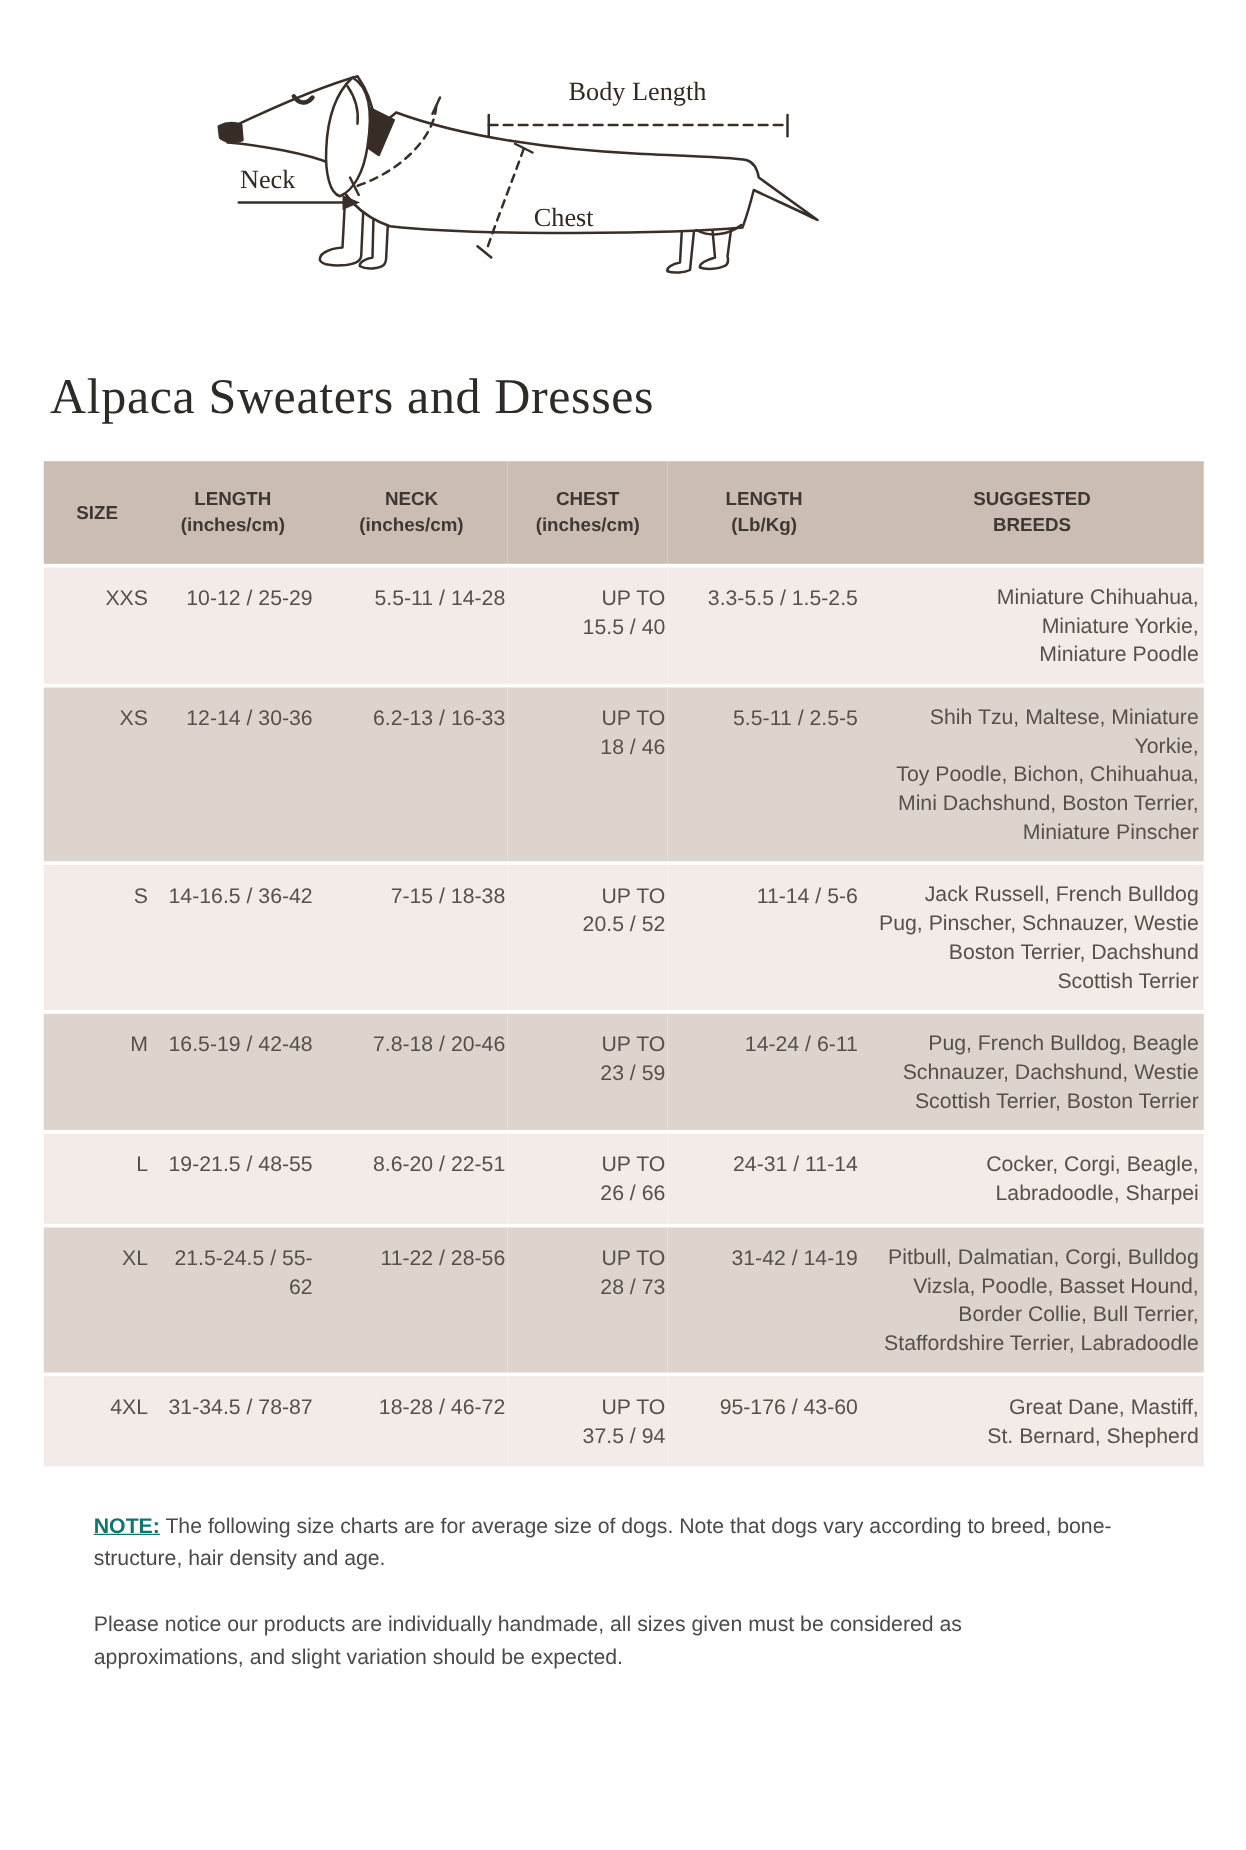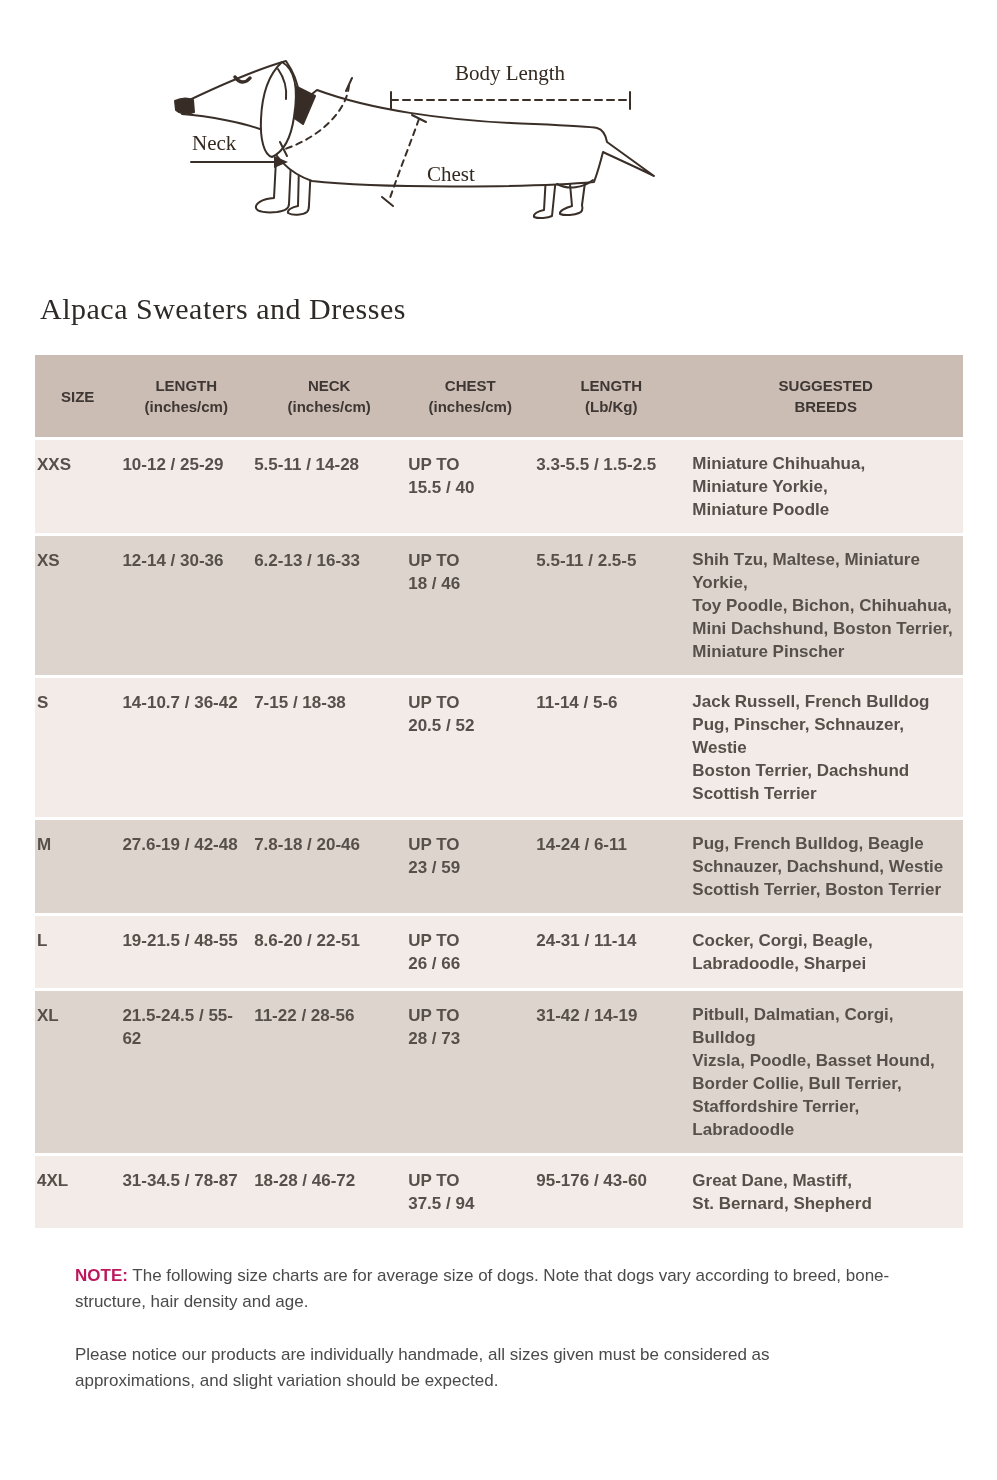--- a/index.html
+++ b/index.html
@@ -10,21 +10,21 @@
   *{box-sizing:border-box;}
   html,body{margin:0;padding:0;background:#fff;}
   body{width:997px;font-family:"Liberation Sans", sans-serif;}
   .page{width:997px;min-height:1480px;background:#fff;overflow:hidden;}
 
   .diagram{padding:30px 0 0 146px;}
 
   h1.title{
     font-family:"Liberation Serif","DejaVu Serif",serif;
     font-weight:400;
-    font-size:30px;
+    font-size:40px;
     letter-spacing:0.5px;
     color:#2e2a27;
     margin:38px 0 26px 40px;
   }
 
   table.size-table{
     width:928px;
     margin-left:35px;
     border-collapse:separate;
     border-spacing:0 3px;
@@ -42,47 +42,46 @@
     color:#3e3733;
     font-size:15px;
     font-weight:bold;
     line-height:21px;
     white-space:pre-line;
     text-align:center;
     vertical-align:middle;
     padding:20px 0;
   }
   tbody td{
-    text-align:left;
+    text-align:right;
     color:#57504a;
     font-size:17px;
     vertical-align:top;
     padding:13px 2px;
     line-height:23px;
-    font-weight:bold;
   }
   tbody td.col-chest{white-space:pre-line;}
   tbody td.col-breeds{
     vertical-align:middle;
     white-space:pre-line;
     line-height:23px;
     padding:12px 4px;
   }
   tbody tr:nth-child(odd) td{background:var(--row-light);}
   tbody tr:nth-child(even) td{background:var(--row-dark);}
 
   .notes{
     margin:32px 0 0 75px;
     max-width:815px;
     font-size:17px;
     line-height:26px;
     color:#4a4a4a;
   }
   .notes p{margin:0 0 27px 0;}
-  .notes b{color:#be185d;}
+  .notes b{color:#0f766e;text-decoration:underline;}
 
   svg text{
     font-family:"Liberation Serif","DejaVu Serif",serif;
     fill:#33291f;
     font-size:21px;
   }
 </style>
 </head>
 <body>
 
@@ -177,33 +176,33 @@
           <td class="col-chest">UP TO
 18 / 46</td>
           <td class="col-weight">5.5-11 / 2.5-5</td>
           <td class="col-breeds">Shih Tzu, Maltese, Miniature Yorkie,
 Toy Poodle, Bichon, Chihuahua,
 Mini Dachshund, Boston Terrier,
 Miniature Pinscher</td>
         </tr>
         <tr>
           <td class="col-size">S</td>
-          <td class="col-length">14-10.7 / 36-42</td>
+          <td class="col-length">14-16.5 / 36-42</td>
           <td class="col-neck">7-15 / 18-38</td>
           <td class="col-chest">UP TO
 20.5 / 52</td>
           <td class="col-weight">11-14 / 5-6</td>
           <td class="col-breeds">Jack Russell, French Bulldog
 Pug, Pinscher, Schnauzer, Westie
 Boston Terrier, Dachshund
 Scottish Terrier</td>
         </tr>
         <tr>
           <td class="col-size">M</td>
-          <td class="col-length">27.6-19 / 42-48</td>
+          <td class="col-length">16.5-19 / 42-48</td>
           <td class="col-neck">7.8-18 / 20-46</td>
           <td class="col-chest">UP TO
 23 / 59</td>
           <td class="col-weight">14-24 / 6-11</td>
           <td class="col-breeds">Pug, French Bulldog, Beagle
 Schnauzer, Dachshund, Westie
 Scottish Terrier, Boston Terrier</td>
         </tr>
         <tr>
           <td class="col-size">L</td>

